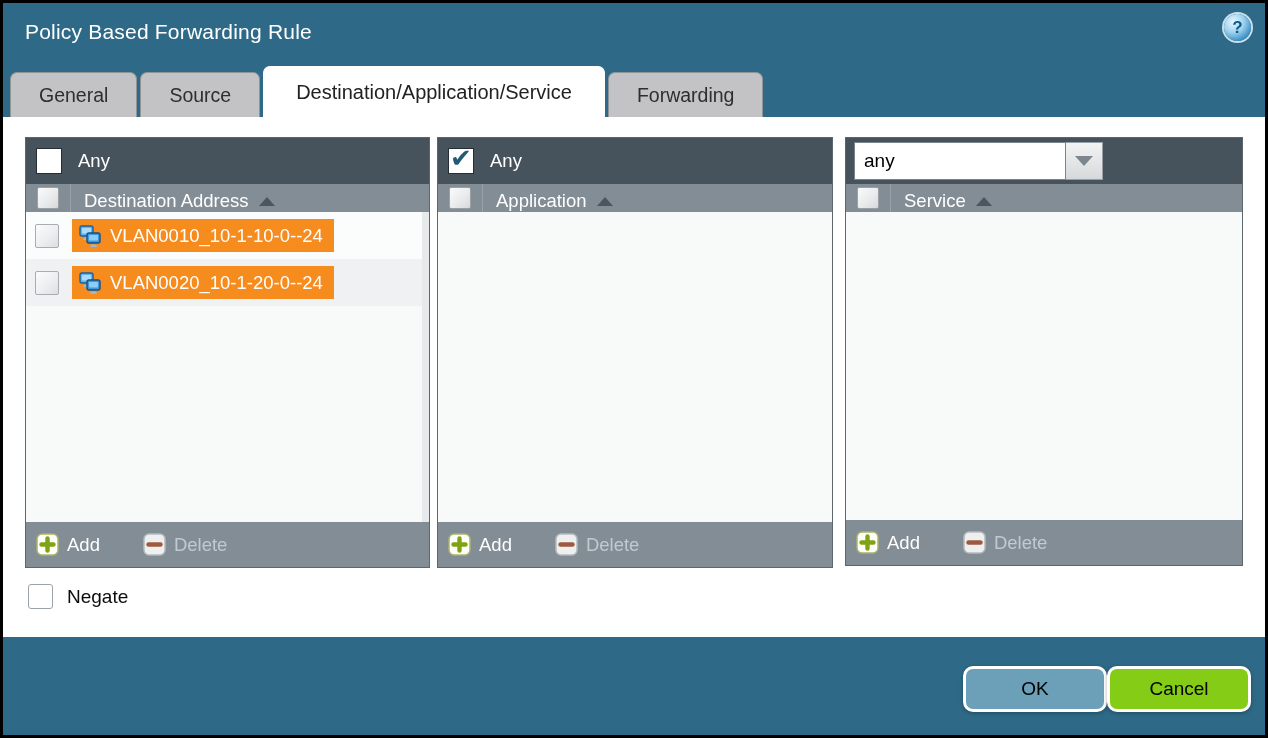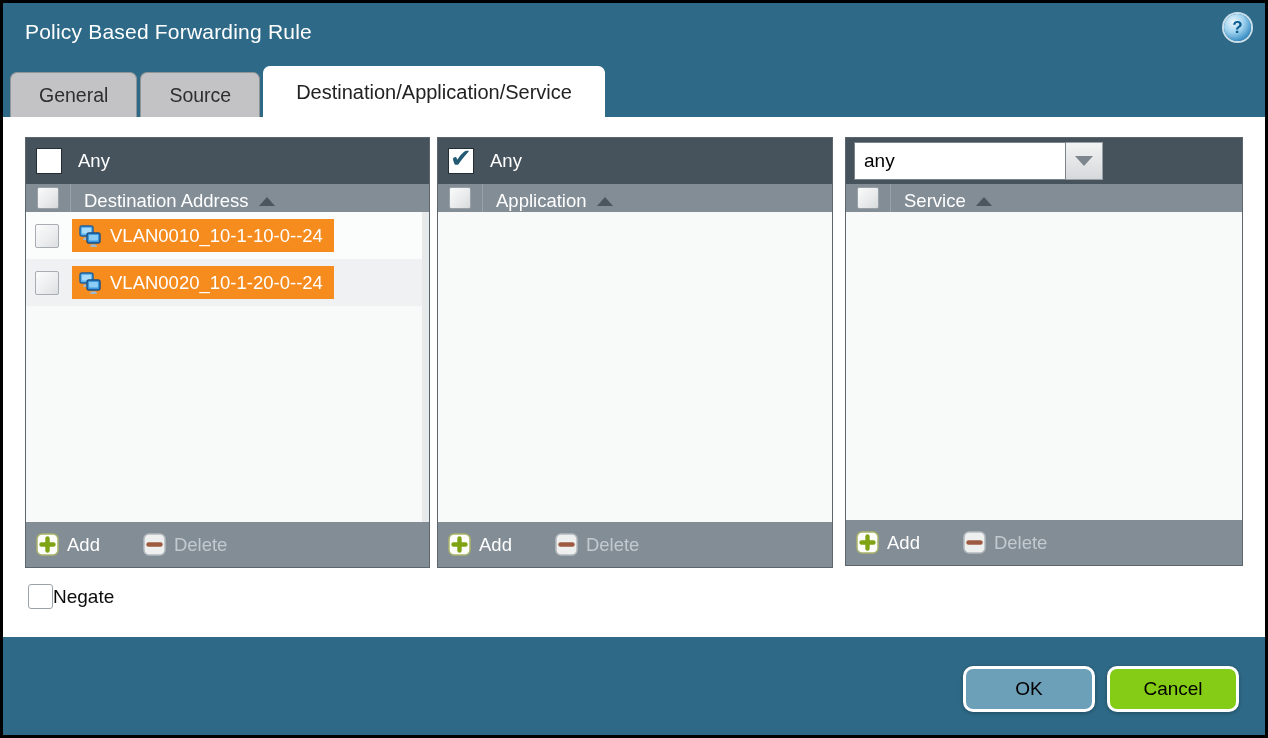--- a/index.html
+++ b/index.html
@@ -92,44 +92,45 @@
   .dd-value{width:212px;height:38px;background:#fff;border:1px solid #7c848b;box-sizing:border-box;
             font-size:19px;color:#000;display:flex;align-items:center;padding-left:9px;}
   .dd-btn{width:37px;height:38px;box-sizing:border-box;border:1px solid #98a0a6;border-left:none;
           background:linear-gradient(180deg,#f2f3f3 0%,#d6d9db 100%);
           display:flex;align-items:center;justify-content:center;}
   .dd-arrow{width:0;height:0;border-left:9px solid transparent;border-right:9px solid transparent;
             border-top:10px solid #7d868d;}
 
   
   .negate{position:absolute;left:28px;top:584px;display:flex;align-items:center;}
-  .negate .lbl{font-size:19px;color:#0c0c0c;}
+  .negate .lbl{margin-left:14px;font-size:19px;color:#0c0c0c;}
 
   
   .bottomband{position:absolute;left:3px;right:3px;bottom:3px;height:98px;background:#2e6a87;}
-  .btn{position:absolute;width:132px;height:46px;border:3px solid #fff;border-radius:10px;
+  .btn{position:absolute;width:144px;height:46px;border:3px solid #fff;border-radius:10px;
        display:flex;align-items:center;justify-content:center;font-size:19px;color:#000;
        box-sizing:border-box;cursor:pointer;box-shadow:0 1px 4px rgba(0,0,0,.3);}
   .btn-ok{left:963px;top:666px;background:#6c9fb8;}
   .btn-cancel{left:1107px;top:666px;background:#84cc16;}
 </style>
 </head>
 <body>
 
 <div class="frame">
 
   <div class="titlebar">
     <div class="title">Policy Based Forwarding Rule</div>
   </div>
   <div class="help-icon">?</div>
 
   <div class="tabs">
     <div class="tab">General</div>
     <div class="tab">Source</div>
     <div class="tab active">Destination/Application/Service</div>
+    <div class="tab">Forwarding</div>
   </div>
 
   <div class="content"></div>
 
   <div class="panel panel-dest">
     <div class="panel-topbar">
       <span class="cbx cbx-any"></span>
       <span class="any-label">Any</span>
     </div>
     <div class="panel-header">

